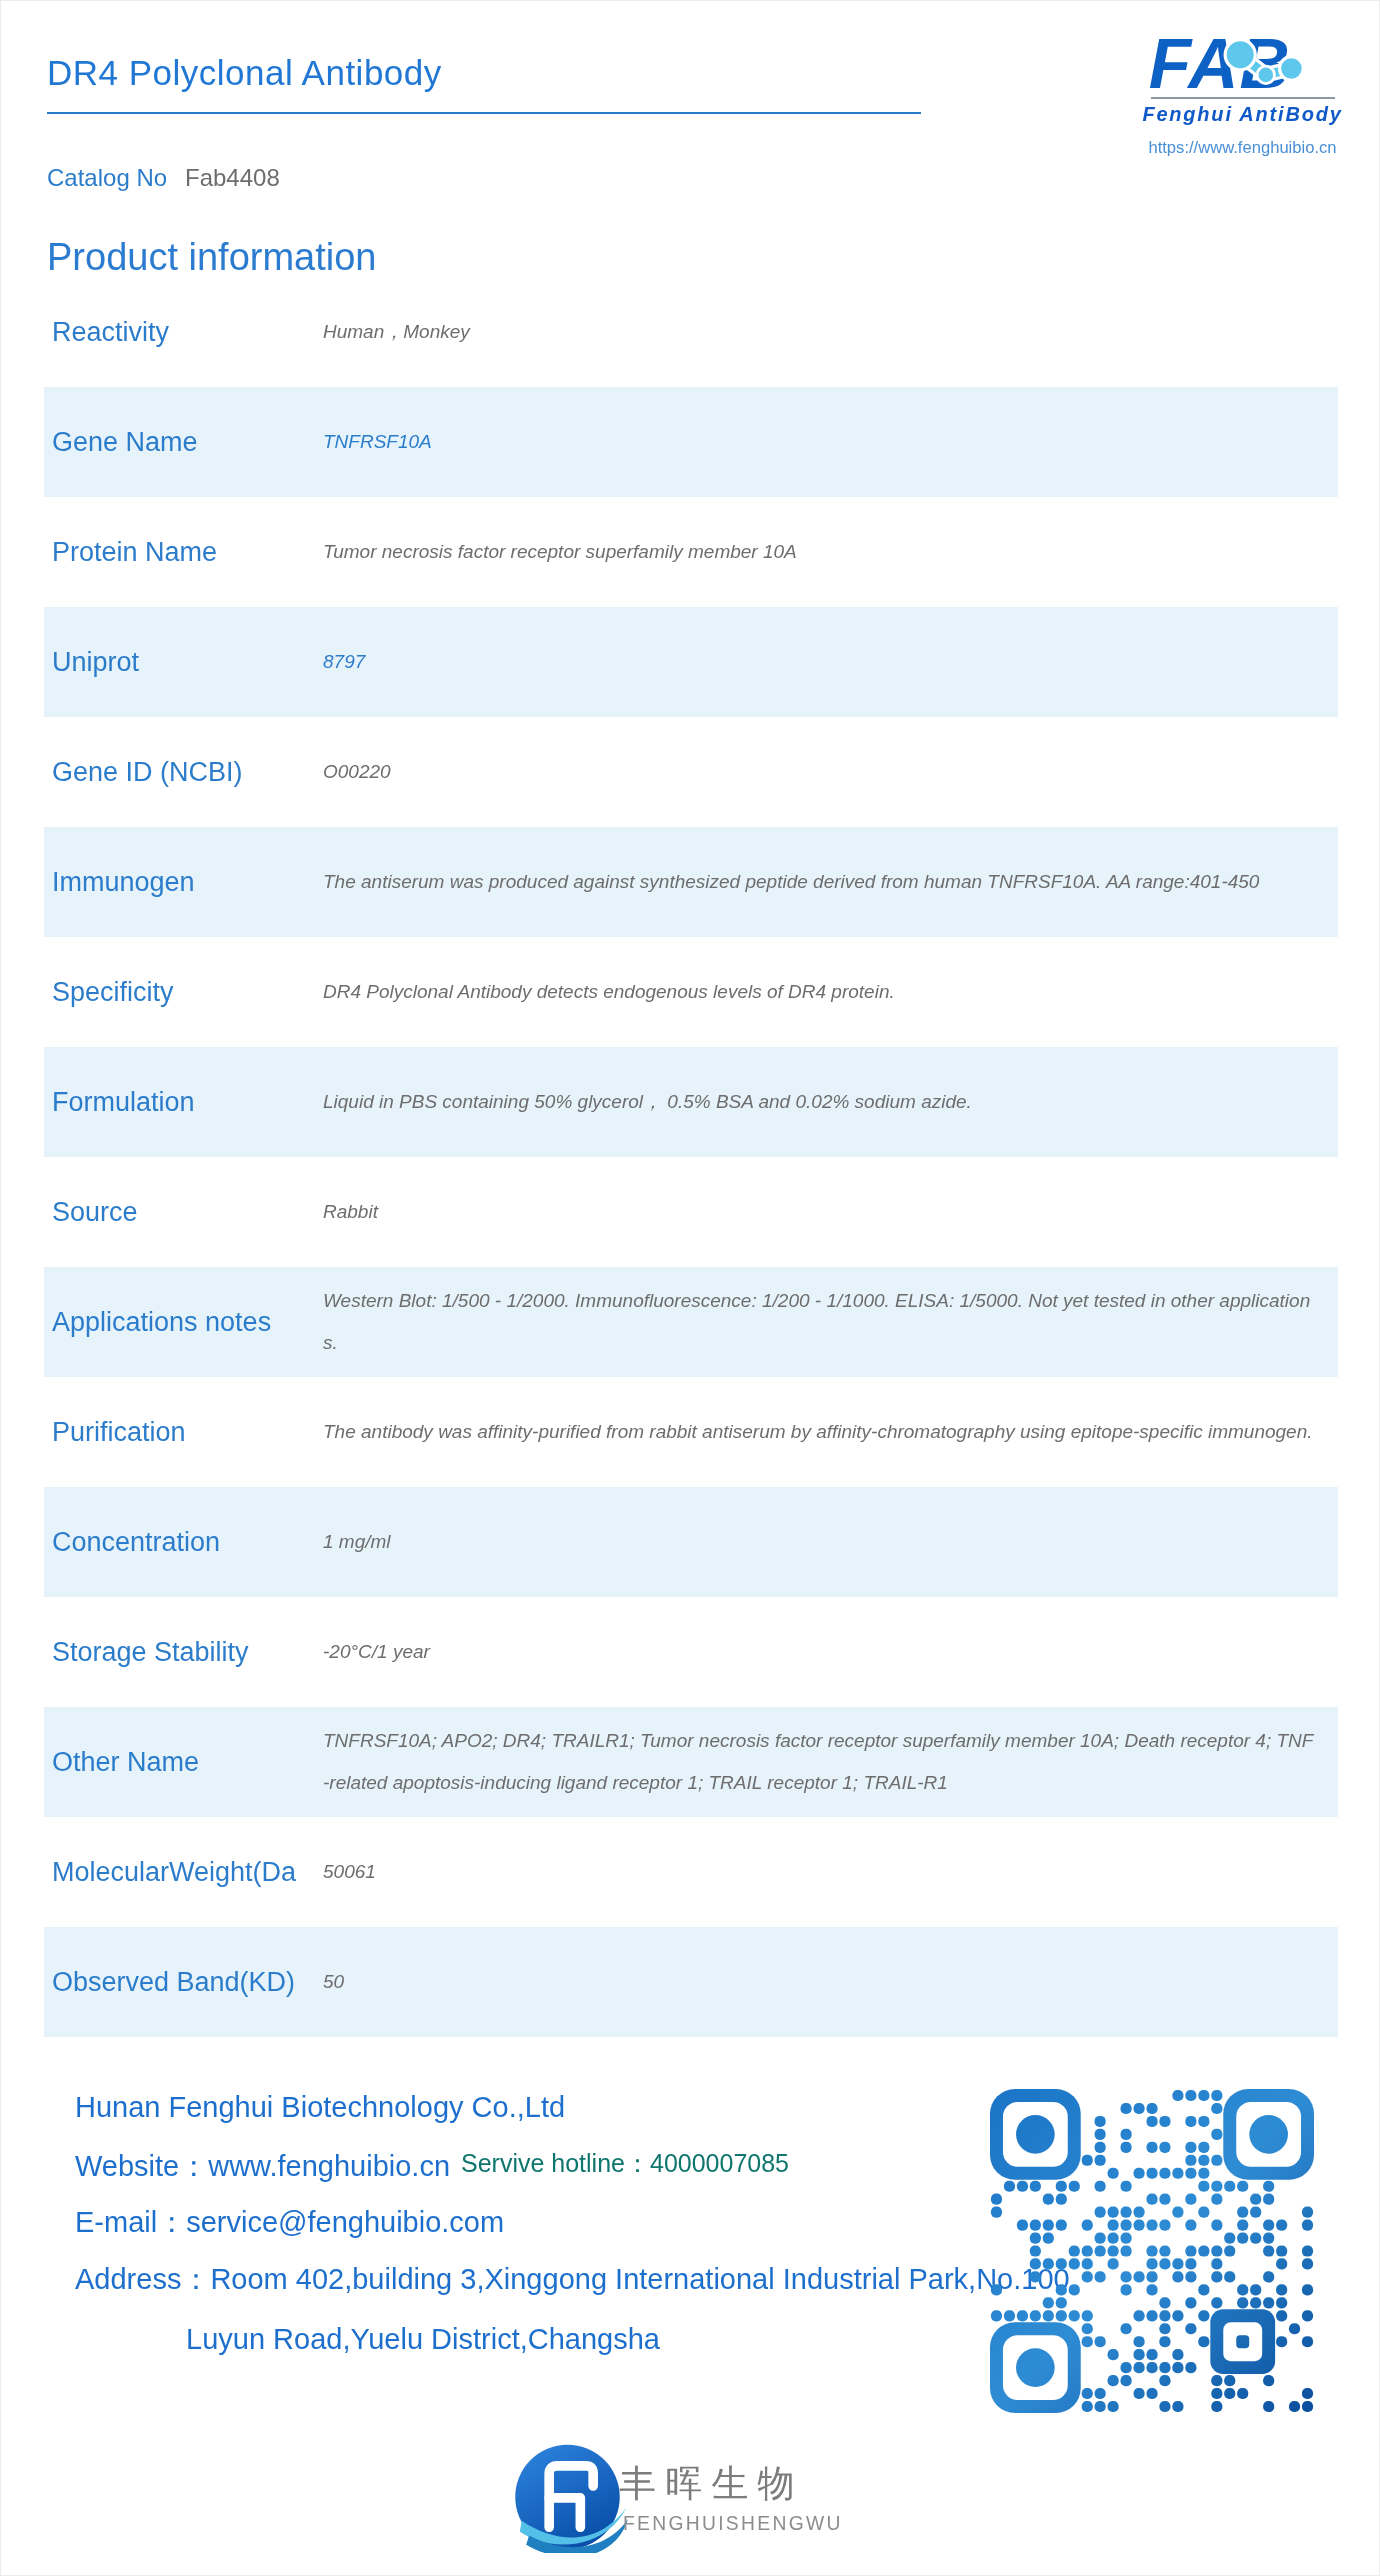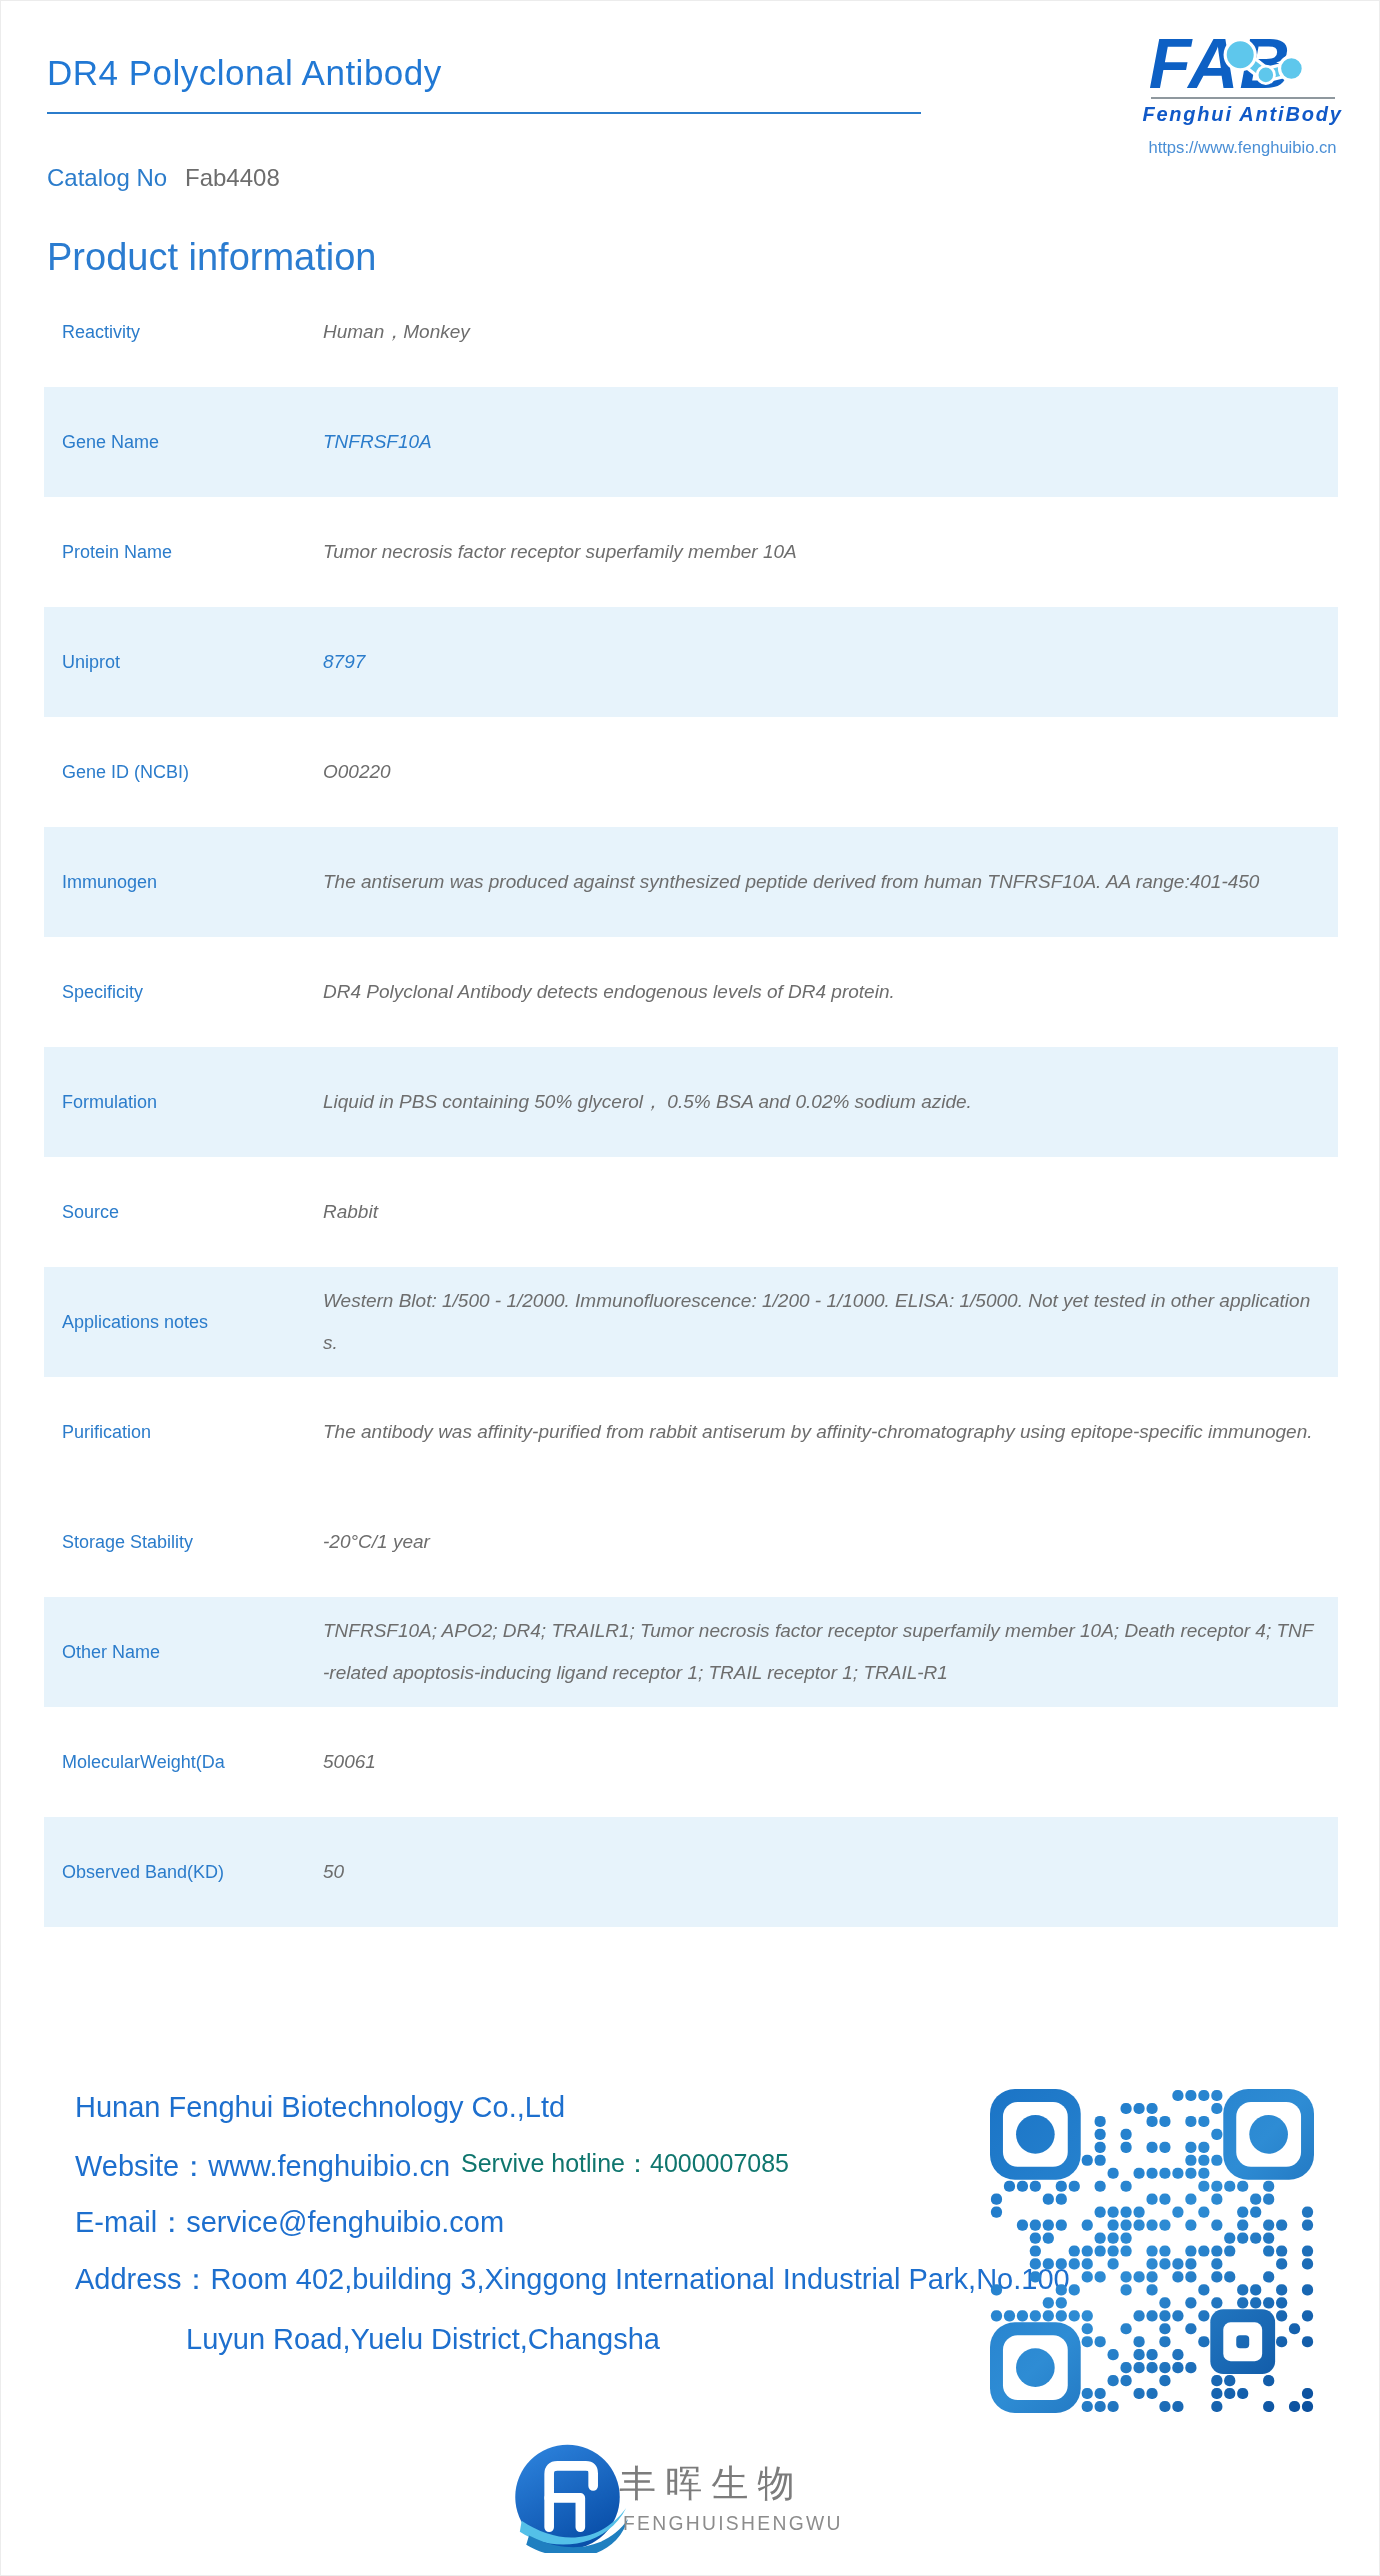--- a/index.html
+++ b/index.html
@@ -17,21 +17,21 @@
   .logo-divider{width:184px;height:1.8px;background:#8f989e;margin-top:1.8px;}
   .logo-subtitle{margin-top:4.6px;font-size:20px;font-weight:bold;font-style:italic;color:#1059c8;letter-spacing:1.8px;white-space:nowrap;}
   .logo-url{margin-top:12px;font-size:16.6px;color:#4a8fd6;white-space:nowrap;}
   
   .section-title{position:absolute;left:46px;top:235px;font-size:38px;font-weight:400;color:#2b7cd0;}
   .section-underline{position:absolute;left:46px;top:277px;width:277px;height:3.7px;background:#2b7cd0;}
   
   #rows{position:absolute;left:43px;top:276px;width:1294px;}
   .trow{position:relative;height:110px;display:flex;align-items:center;background:#ffffff;}
   .trow.band{background:#e7f3fb;}
-  .rlabel{position:absolute;left:18px;top:50%;transform:translateY(-50%);width:253px;font-size:18px;color:#2b7ccb;}
+  .rlabel{position:absolute;left:8px;top:50%;transform:translateY(-50%);width:253px;font-size:27px;color:#2b7ccb;}
   .rvalue{margin-left:279px;width:992px;font-size:19px;line-height:42px;color:#6d6d6d;word-break:break-all;font-style:italic;}
   .rvalue.blue{color:#2b7ccb;}
   
   .fline{position:absolute;left:74px;font-size:29px;color:#1d6fce;white-space:pre;}
   #hotline{position:absolute;left:460px;top:2146px;font-size:25px;color:#0f766e;white-space:pre;}
   #addr2{left:185px;text-align:center;}
   #qr{position:absolute;left:989px;top:2088px;}
   
   #bottom-logo-mark{position:absolute;left:506px;top:2440px;}
   .cn-name{position:absolute;left:618px;top:2458px;font-size:37px;color:#7c7c7c;letter-spacing:9.2px;white-space:nowrap;}
@@ -102,20 +102,24 @@
         <div class="rlabel">Source</div>
         <div class="rvalue">Rabbit</div>
       </div>
       <div class="trow band">
         <div class="rlabel">Applications notes</div>
         <div class="rvalue">Western Blot: 1/500 - 1/2000. Immunofluorescence: 1/200 - 1/1000. ELISA: 1/5000. Not yet tested in other applications.</div>
       </div>
       <div class="trow">
         <div class="rlabel">Purification</div>
         <div class="rvalue">The antibody was affinity-purified from rabbit antiserum by affinity-chromatography using epitope-specific immunogen.</div>
+      </div>
+      <div class="trow band">
+        <div class="rlabel">Concentration</div>
+        <div class="rvalue">1 mg/ml</div>
       </div>
       <div class="trow">
         <div class="rlabel">Storage Stability</div>
         <div class="rvalue">-20°C/1 year</div>
       </div>
       <div class="trow band">
         <div class="rlabel">Other Name</div>
         <div class="rvalue">TNFRSF10A; APO2; DR4; TRAILR1; Tumor necrosis factor receptor superfamily member 10A; Death receptor 4; TNF-related apoptosis-inducing ligand receptor 1; TRAIL receptor 1; TRAIL-R1</div>
       </div>
       <div class="trow">

